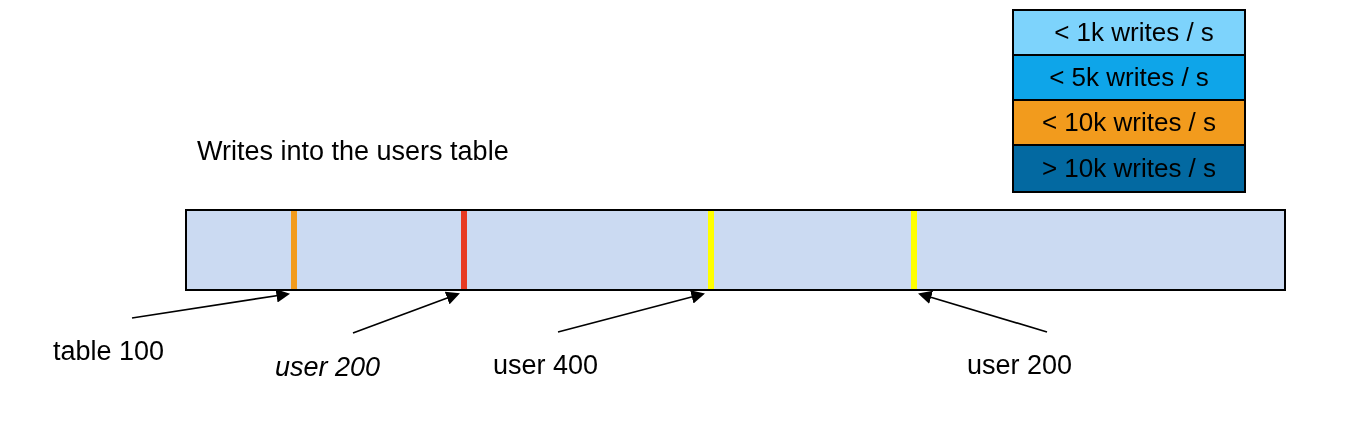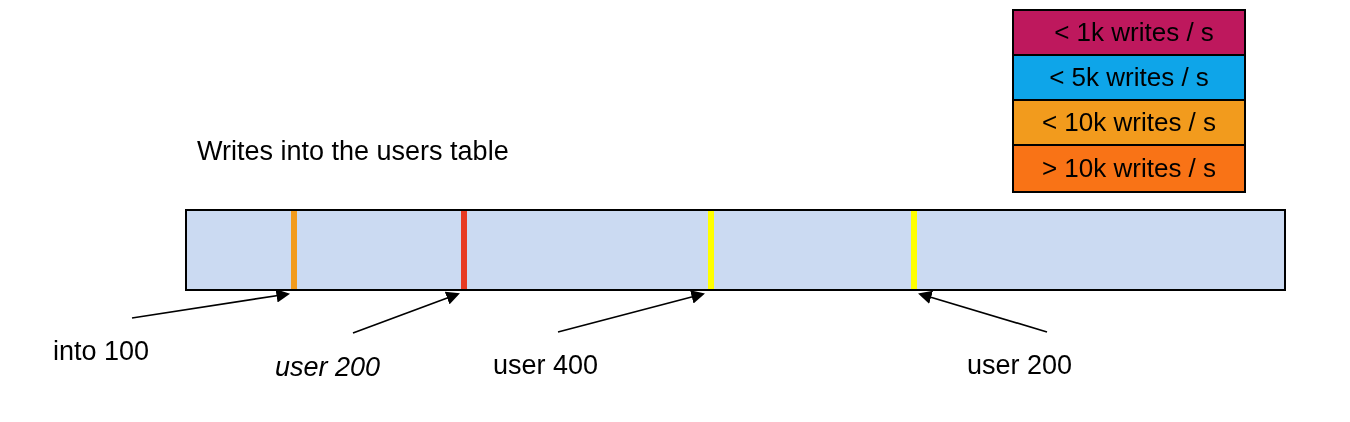--- a/index.html
+++ b/index.html
@@ -87,24 +87,24 @@
   .user-label-400 { left: 967px; top: 351px; }
 </style>
 </head>
 <body>
 
 <div class="canvas">
 
   <div class="diagram-title">Writes into the users table</div>
 
   <div class="legend">
-    <div class="legend-row" style="background-color: #be185d; padding-left: 10px;">&lt; 1k writes / s</div>
+    <div class="legend-row" style="background-color: #7dd3fc; padding-left: 10px;">&lt; 1k writes / s</div>
     <div class="legend-row" style="background-color: #0ea5e9;">&lt; 5k writes / s</div>
     <div class="legend-row" style="background-color: rgb(242, 155, 29);">&lt; 10k writes / s</div>
-    <div class="legend-row" style="background-color: #f97316;">&gt; 10k writes / s</div>
+    <div class="legend-row" style="background-color: #0369a1;">&gt; 10k writes / s</div>
   </div>
 
   <div class="users-bar" style="background-color: rgb(203, 218, 242);">
     <div class="stripe stripe-1" style="background-color: rgb(242, 155, 29);"></div>
     <div class="stripe stripe-2" style="background-color: rgb(232, 58, 35);"></div>
     <div class="stripe stripe-3" style="background-color: rgb(255, 255, 0);"></div>
     <div class="stripe stripe-4" style="background-color: rgb(255, 255, 0);"></div>
   </div>
 
   <svg class="arrows" viewBox="0 0 1350 422" xmlns="http://www.w3.org/2000/svg" aria-hidden="true">
@@ -112,18 +112,18 @@
       <marker id="arrowhead" viewBox="0 0 10 10" refX="8.5" refY="5" markerWidth="8" markerHeight="8" orient="auto-start-reverse">
         <path d="M0,0 L10,5 L0,10 z" fill="#000"></path>
       </marker>
     </defs>
     <line x1="132" y1="318" x2="288" y2="294" marker-end="url(#arrowhead)"></line>
     <line x1="353" y1="333" x2="458" y2="294" marker-end="url(#arrowhead)"></line>
     <line x1="558" y1="332" x2="703" y2="294" marker-end="url(#arrowhead)"></line>
     <line x1="1047" y1="332" x2="920" y2="294" marker-end="url(#arrowhead)"></line>
   </svg>
 
-  <div class="user-label user-label-100">into 100</div>
+  <div class="user-label user-label-100">table 100</div>
   <div class="user-label user-label-200">user 200</div>
   <div class="user-label user-label-300">user 400</div>
   <div class="user-label user-label-400">user 200</div>
 
 </div>
 
 </body></html>

